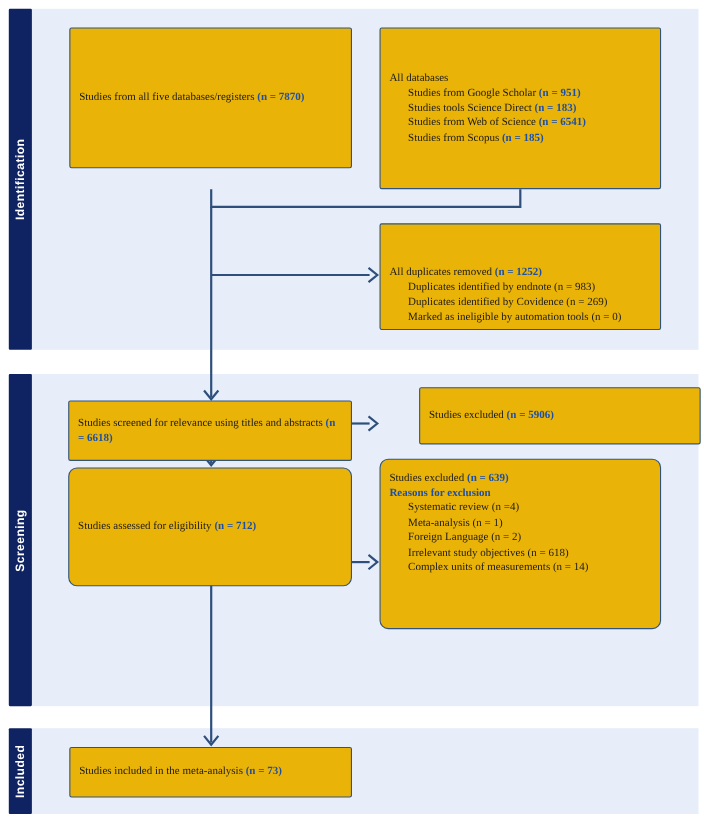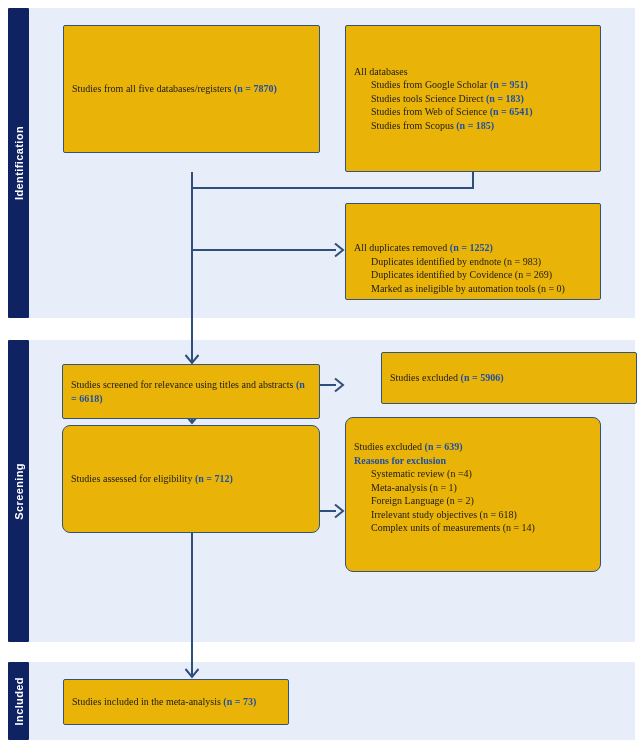--- a/index.html
+++ b/index.html
@@ -74,22 +74,22 @@
     font-size: 10px;
     line-height: 13.5px;
     color: var(--text, #1b1b1b);
   }
   #box-databases-total     { left: 63px;  top: 25px;  width: 257px; height: 128px; }
   #box-databases-breakdown { left: 345px; top: 25px;  width: 256px; height: 147px; }
   #box-duplicates-removed  { left: 345px; top: 203px; width: 256px; height: 97px;  justify-content: flex-end; padding-top: 11px; }
   #box-screened            { left: 62px;  top: 364px; width: 258px; height: 55px;  }
   #box-excluded-titles     { left: 345px; top: 352px; width: 256px; height: 52px; margin-left: 36px;  }
   #box-eligibility         { left: 62px;  top: 425px; width: 258px; height: 108px; border-radius: 8px; }
-  #box-excluded-reasons    { left: 345px; top: 417px; width: 256px; height: 155px; border-radius: 8px; justify-content: flex-start; padding-top: 22px; }
-  #box-included            { left: 63px;  top: 679px; width: 226px; height: 46px;  }
+  #box-excluded-reasons    { left: 345px; top: 417px; width: 256px; height: 155px; border-radius: 8px; justify-content: flex-start; padding-top: 10px; }
+  #box-included            { left: 63px;  top: 679px; width: 257px; height: 46px;  }
 
   .tline { white-space: normal; }
   .tline.indent { padding-left: 17px; }
   .nblue { color: var(--accent-blue, #1d50a5); font-weight: bold; }
 </style>
 </head>
 <body>
 
 <div class="canvas">
 

